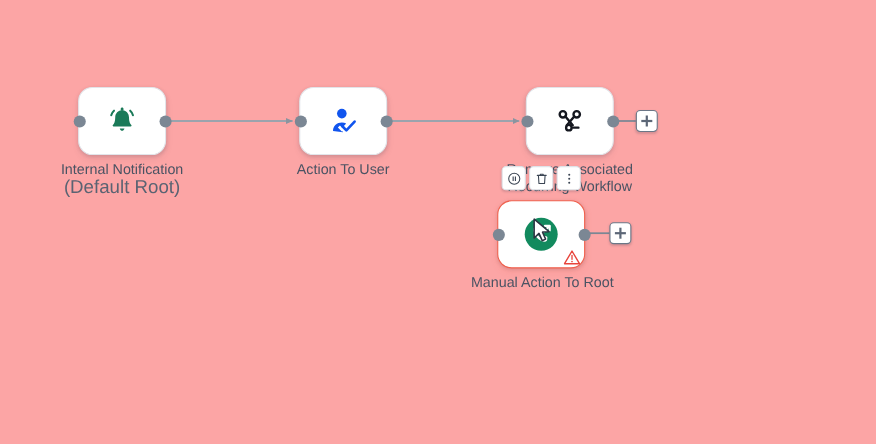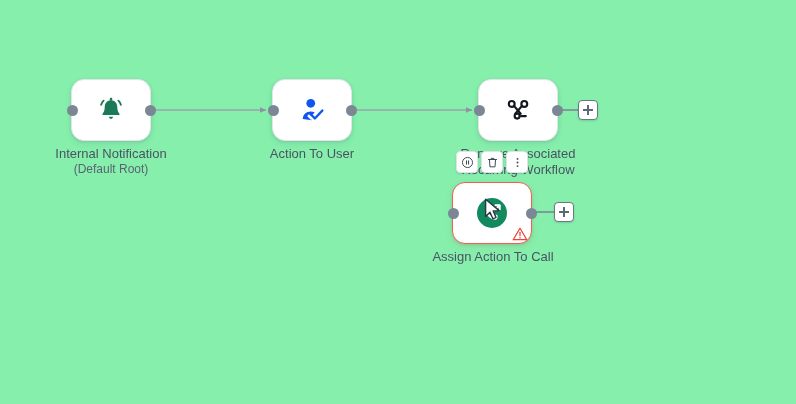--- a/index.html
+++ b/index.html
@@ -7,21 +7,21 @@
     margin: 0; padding: 0;
     width: 796px; height: 404px;
     background: #ffffff;
     font-family: "Liberation Sans", sans-serif;
     overflow: hidden;
   }
   #canvas {
     position: relative;
     width: 796px;
     height: 404px;
-    background: #86efac;
+    background: #fca5a5;
   }
   #edges {
     position: absolute;
     left: 0; top: 0;
     width: 796px; height: 404px;
     pointer-events: none;
   }
 
   
   .node {
@@ -63,21 +63,21 @@
   .node-label {
     position: absolute;
     text-align: center;
     color: #4a5363;
     font-size: 13px;
     line-height: 16px;
     white-space: nowrap;
   }
   .node-label .sub {
     display: block;
-    font-size: 12px;
+    font-size: 17px;
     color: #5a6372;
     line-height: 15px;
   }
   .node-label.wrap { white-space: normal; width: 170px; }
 
   
   .add-btn {
     position: absolute;
     width: 20px; height: 20px;
     border: 1.6px solid #6b7787;
@@ -249,21 +249,21 @@
     </span>
     <span class="warn-badge">
       <svg width="16" height="16" viewBox="0 0 24 24" xmlns="http://www.w3.org/2000/svg">
         <path d="M12 3.3 L22.2 20.6 H1.8 Z" fill="#ffffff" stroke="#e8453c" stroke-width="1.9" stroke-linejoin="round"></path>
         <path d="M12 9.4 V14.6" stroke="#e8453c" stroke-width="1.8" stroke-linecap="round"></path>
         <circle cx="12" cy="17.6" r="1.15" fill="#e8453c"></circle>
       </svg>
     </span>
   </div>
   <div class="node-label" style="left:408px; top:249px; width:170px;">
-    <span>Assign Action To Call</span>
+    <span>Manual Action To Root</span>
   </div>
 
   <div class="add-btn" style="left:554px; top:202px;">
     <span class="plus-h"></span>
     <span class="plus-v"></span>
   </div>
 
   <div class="cursor-overlay" style="left:484px; top:198px;">
     <svg width="18" height="24" viewBox="0 0 18 24" xmlns="http://www.w3.org/2000/svg">
       <path d="M1.6 1.2 L1.6 18.4 L6.0 14.2 L8.9 20.8 L12.0 19.4 L9.2 13.0 L15.2 12.6 Z" fill="#ffffff" stroke="#2b3442" stroke-width="1.4" stroke-linejoin="round"></path>

